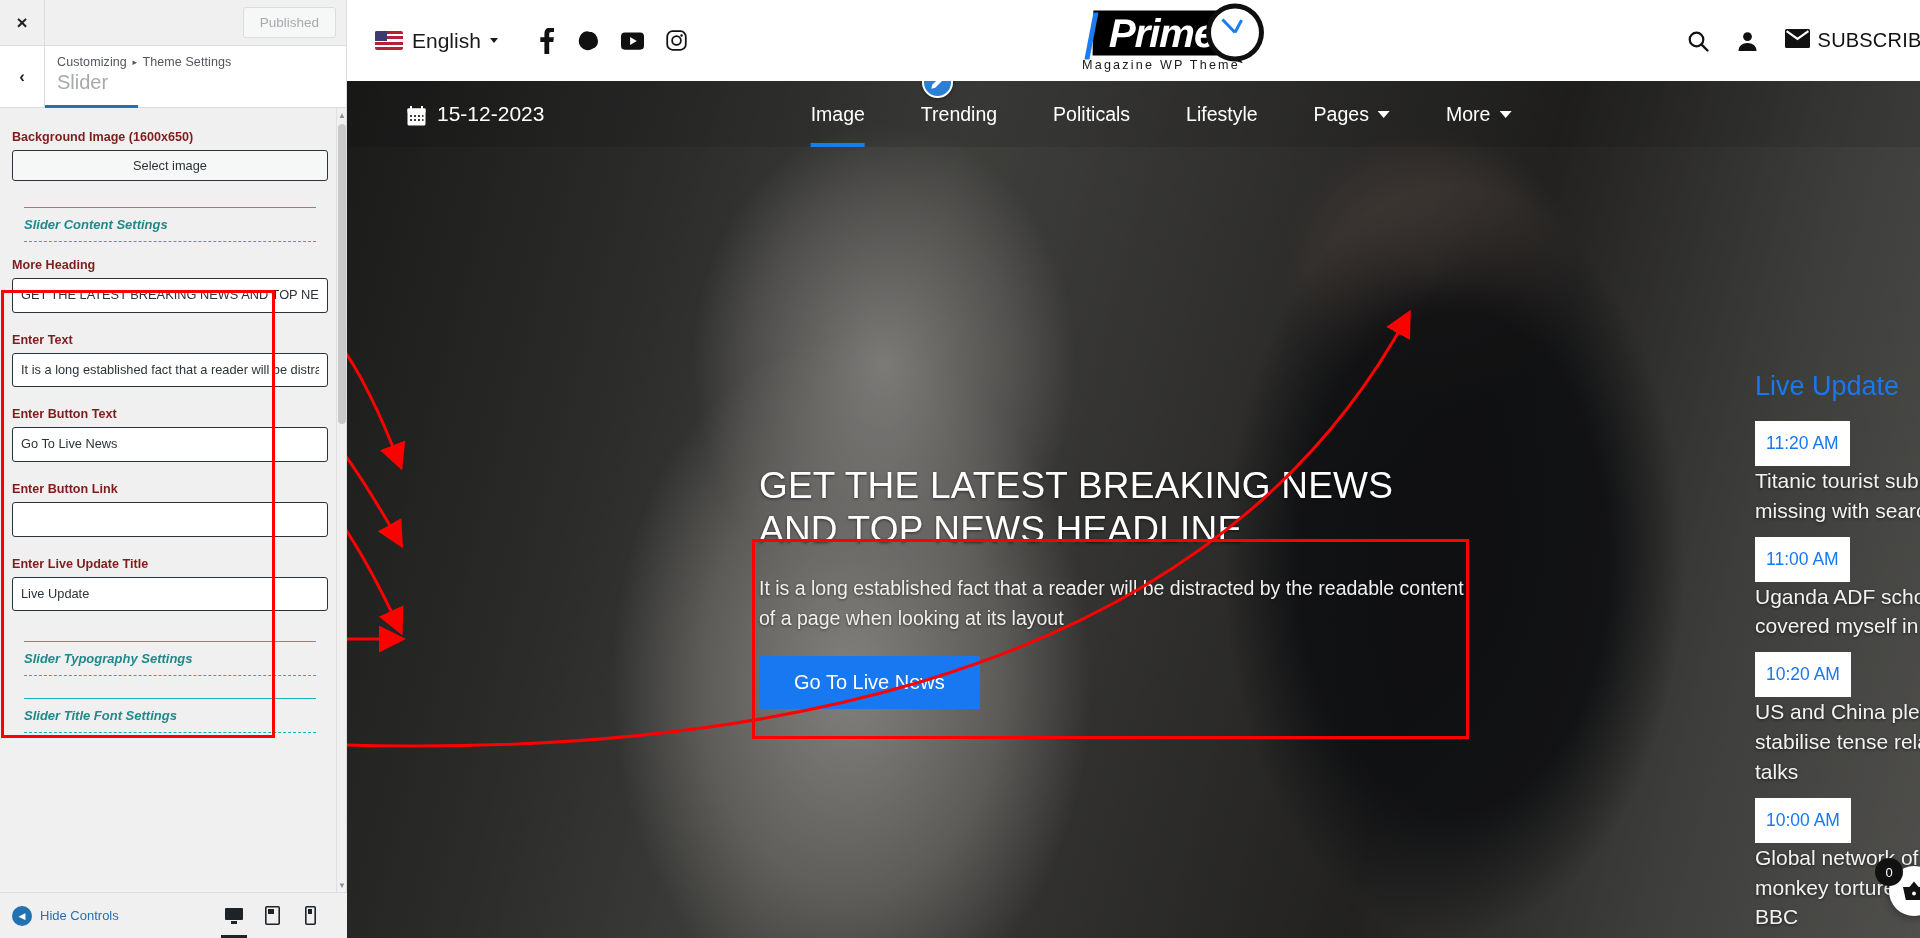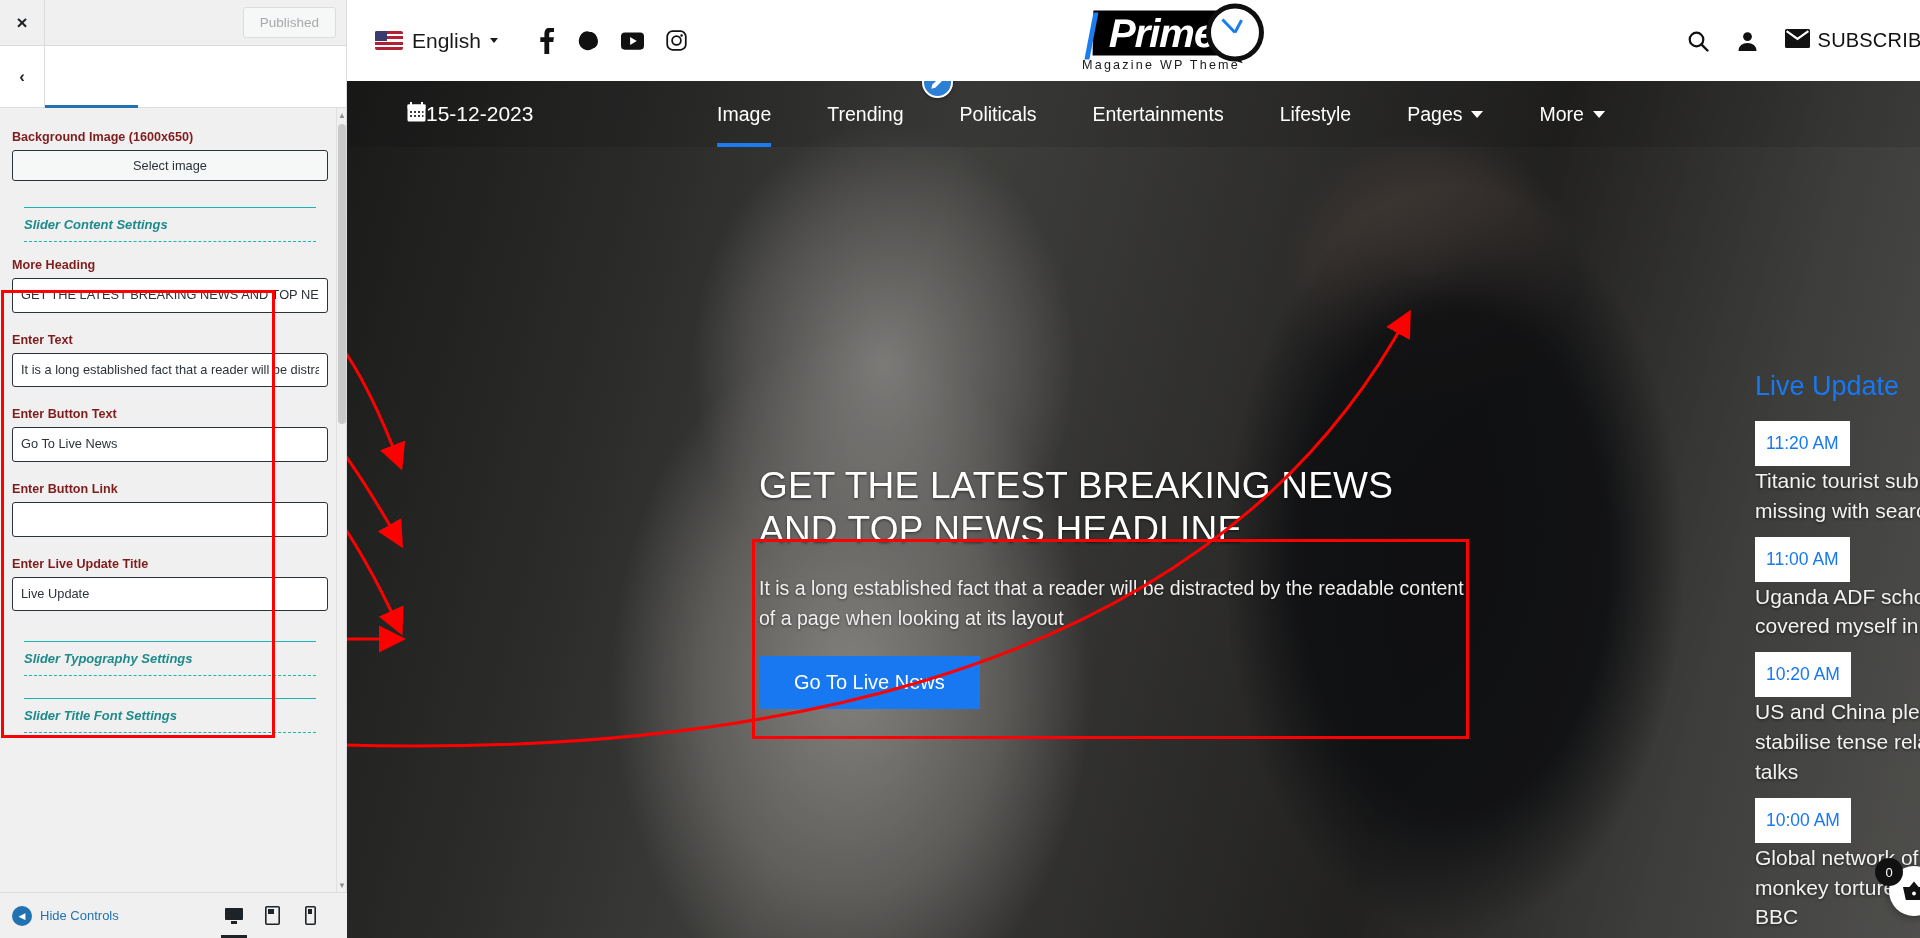--- a/index.html
+++ b/index.html
@@ -268,21 +268,21 @@
   .hero-veil { position:absolute; inset:0; background: rgba(0,0,0,.42); }
 
   .site-nav {
     position: relative; z-index: 4;
     height: 66px;
     display: flex; align-items: center;
     padding: 0 38px 0 60px;
     background: rgba(0,0,0,.10);
   }
   .nav-date {
-    display: flex; align-items: flex-start; 
+    display: flex; align-items: flex-end; gap: 11px;
     color: #fff; font-size: 21px;
   }
   .nav-menu {
     margin-left: auto; margin-right: auto;
     display: flex; align-items: center; gap: 0;
     position: absolute; left: 50%; transform: translateX(-50%);
   }
   .nav-item {
     color: #fff; font-size: 19.5px; padding: 0 28px; cursor: pointer;
     position: relative; display: flex; align-items: center; gap: 9px;
@@ -388,20 +388,28 @@
       <div class="cz-close">
         <span>×</span>
       </div>
       <div class="cz-topbar-spacer"></div>
       <button class="cz-publish">Published</button>
     </div>
 
     <div class="cz-header">
       <div class="cz-back">
         <span>‹</span>
+      </div>
+      <div class="cz-titles">
+        <div class="cz-breadcrumb">
+          <span>Customizing</span>
+          <span class="sep">▸</span>
+          <span>Theme Settings</span>
+        </div>
+        <div class="cz-panel-title">Slider</div>
       </div>
       <div class="cz-header-underline"></div>
     </div>
 
     <div class="cz-body">
       <div class="cz-content">
 
         <div class="cz-field">
           <label class="cz-field-label">Background Image (1600x650)</label>
           <button class="cz-btn-select">Select image</button>
@@ -588,23 +596,20 @@
           <span class="nav-item active">
             <span>Image</span>
           </span>
           <span class="nav-item">
             <span>Trending</span>
           </span>
           <span class="nav-item">
             <span>Politicals</span>
           </span>
           <span class="nav-item">
-            <span>Entertainments</span>
-          </span>
-          <span class="nav-item">
             <span>Lifestyle</span>
           </span>
           <span class="nav-item">
             <span>Pages</span>
             <span class="nav-caret"></span>
           </span>
           <span class="nav-item">
             <span>More</span>
             <span class="nav-caret"></span>
           </span>

